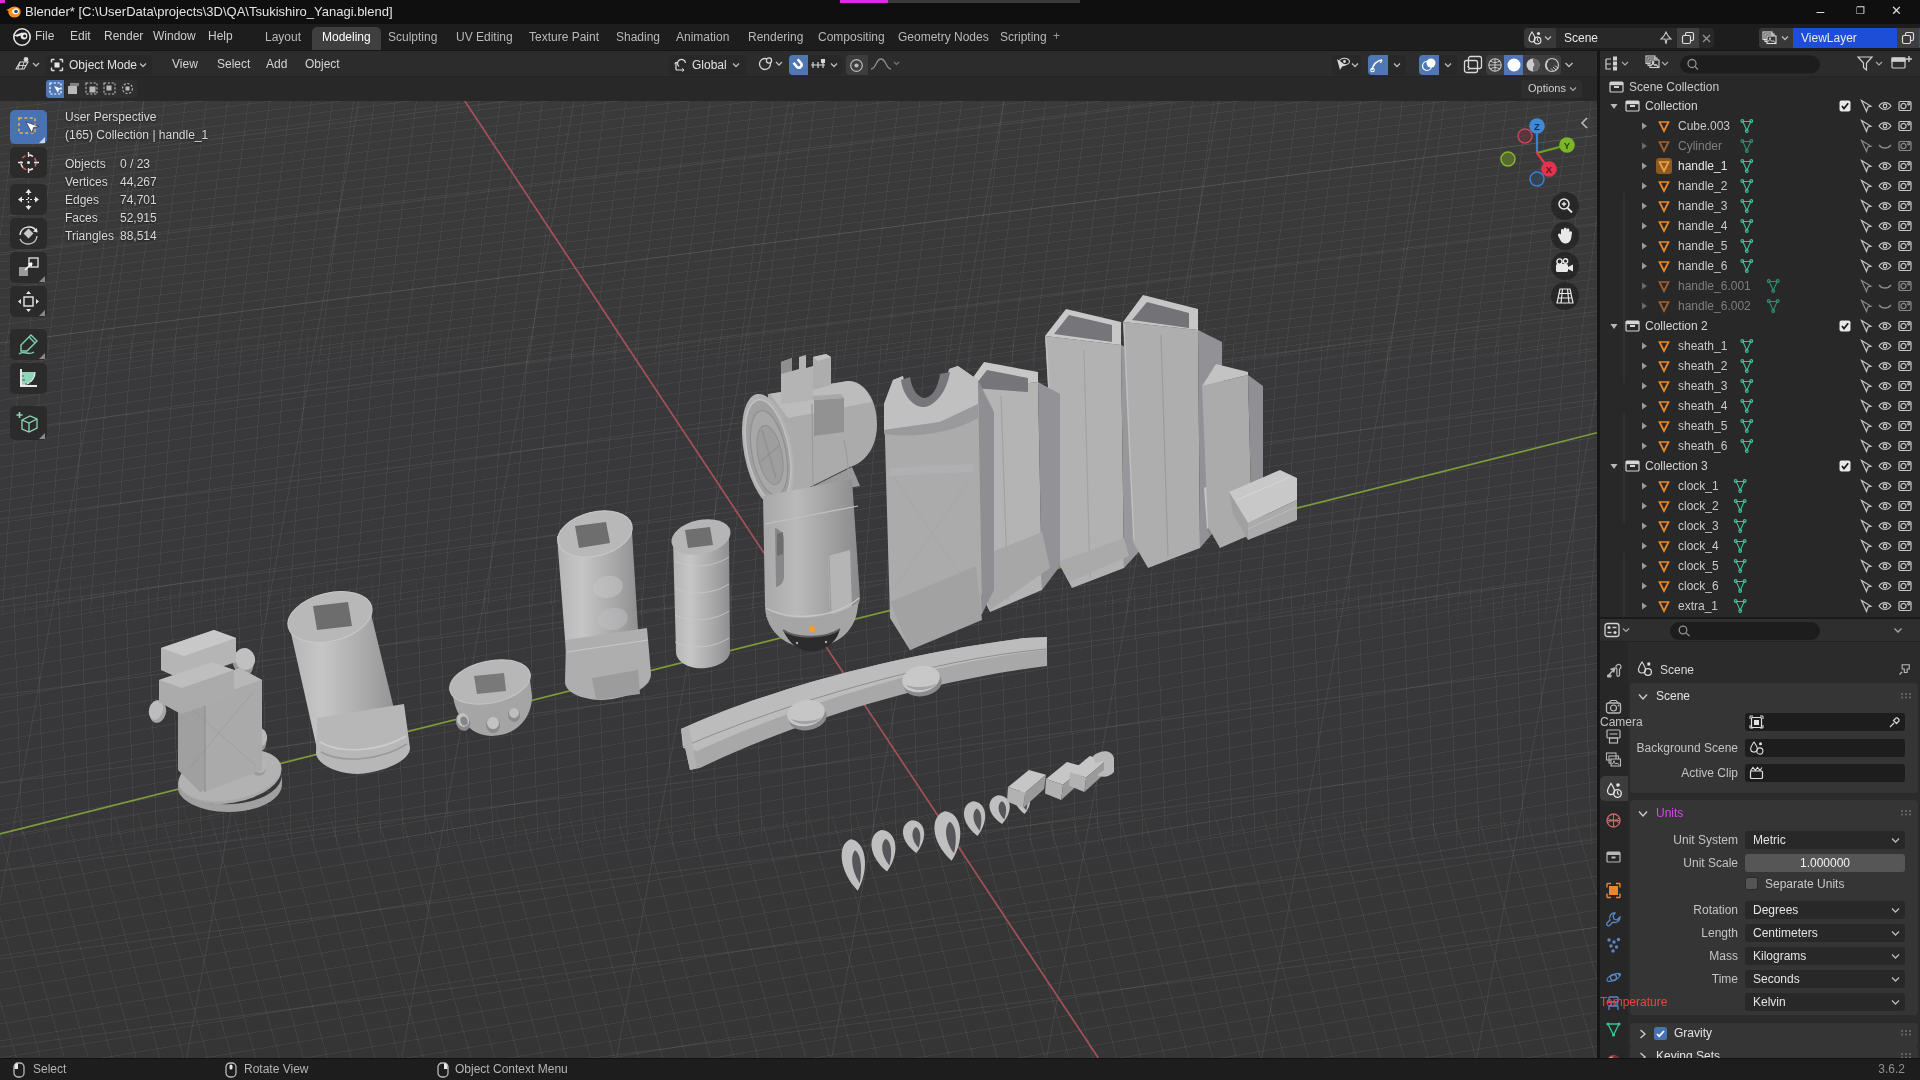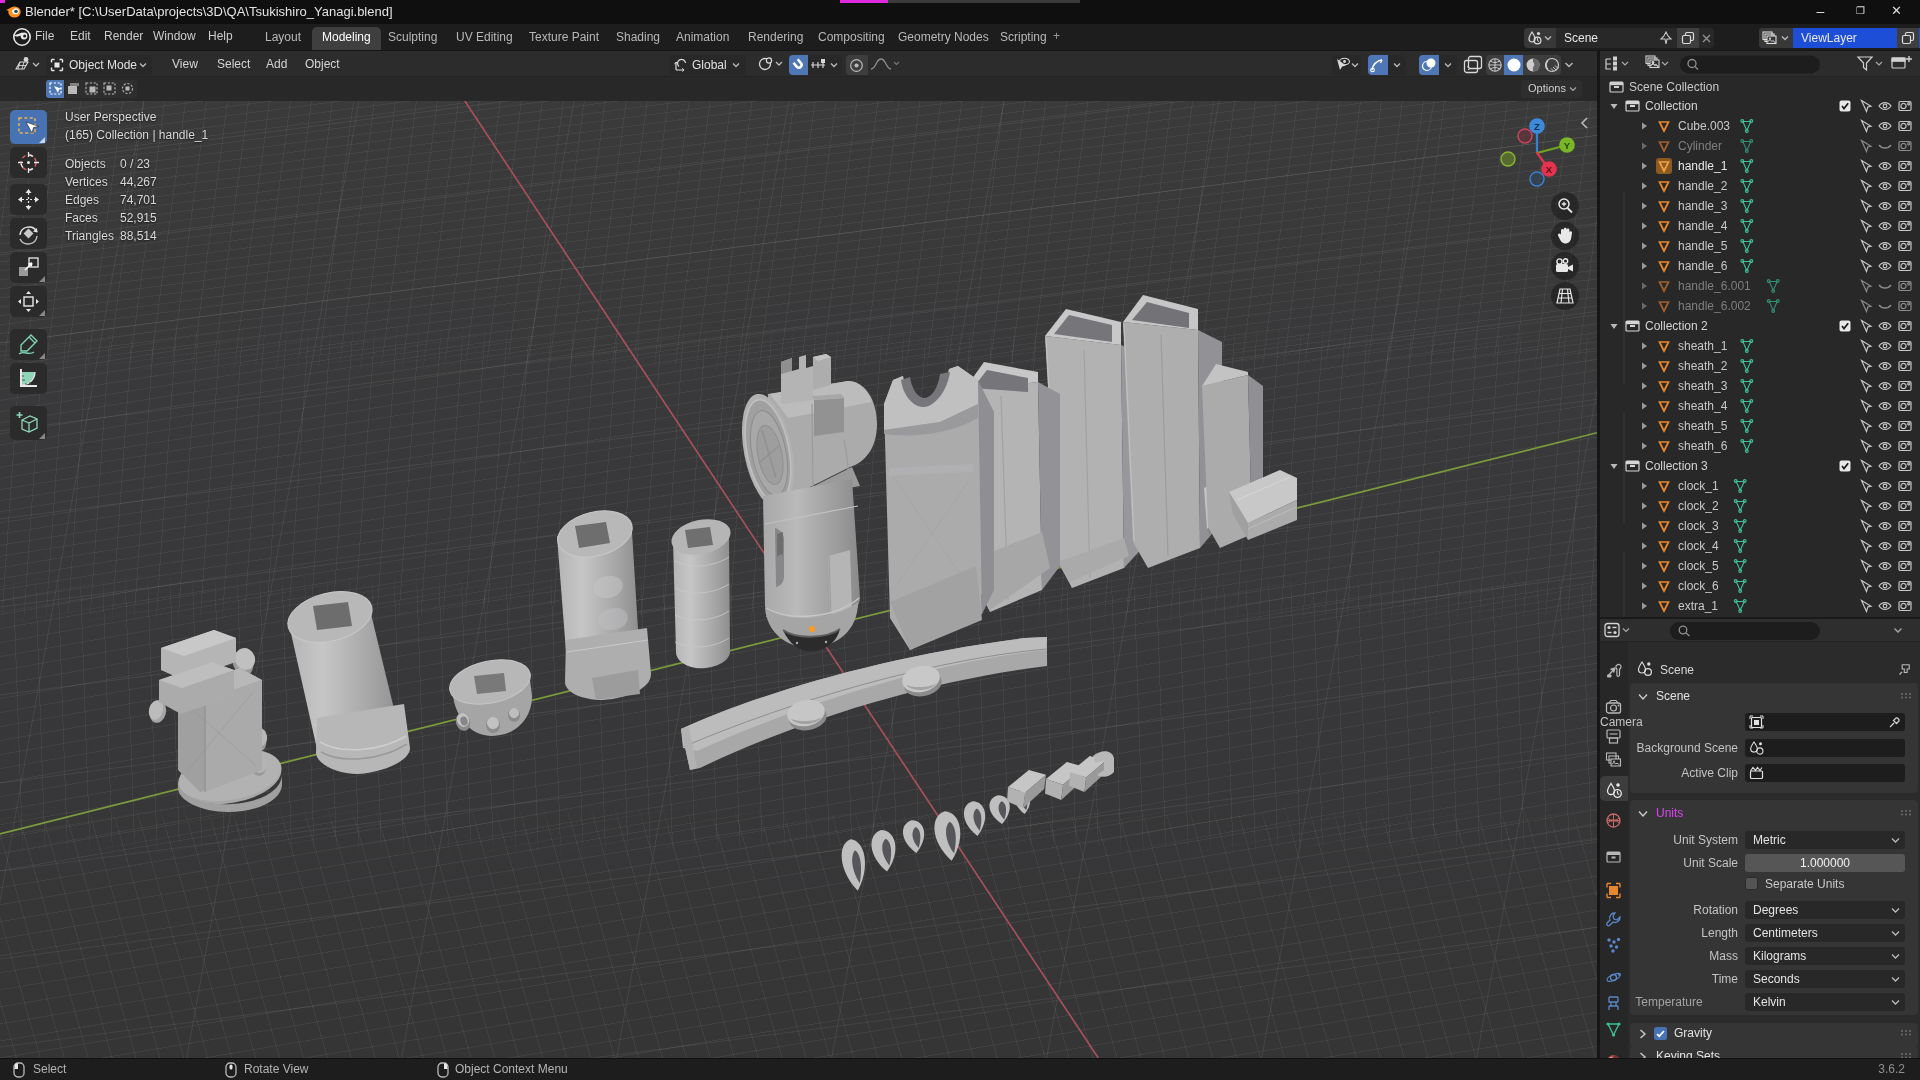--- a/index.html
+++ b/index.html
@@ -1425,21 +1425,21 @@
           <path d="M1,1.5 L4.5,5 L8,1.5" fill="none" stroke="#bbb" stroke-width="1.3"></path>
         </svg>
       </div>
 <div class="abs" style="left:0px;top:353px;width:138px;text-align:right;font-size:12px;color:#c3c3c3">Time</div>
 <div class="abs" style="left:145px;top:351px;width:160px;height:18px;background:#282828;border-radius:3px">
         <span style="position:absolute;left:8px;top:1.5px;font-size:12px;color:#e4e4e4">Seconds</span>
         <svg class="icon" style="left:146px;top:6px" width="9" height="7" viewBox="0 0 9 7">
           <path d="M1,1.5 L4.5,5 L8,1.5" fill="none" stroke="#bbb" stroke-width="1.3"></path>
         </svg>
       </div>
-<div class="abs" style="left:0px;top:376px;width:138px;text-align:center;font-size:12px;color:#a3a3a3">Temperature</div>
+<div class="abs" style="left:0px;top:376px;width:138px;text-align:left;font-size:12px;color:#ef4444">Temperature</div>
 <div class="abs" style="left:145px;top:374px;width:160px;height:18px;background:#282828;border-radius:3px">
         <span style="position:absolute;left:8px;top:1.5px;font-size:12px;color:#e4e4e4">Kelvin</span>
         <svg class="icon" style="left:146px;top:6px" width="9" height="7" viewBox="0 0 9 7">
           <path d="M1,1.5 L4.5,5 L8,1.5" fill="none" stroke="#bbb" stroke-width="1.3"></path>
         </svg>
       </div>
 <div class="abs" style="left:30px;top:404px;width:288px;height:24px;background:#353535;border-radius:4px"></div>
 <svg class="icon" style="left:39px;top:410px" width="8" height="10" viewBox="0 0 8 10">
         <path d="M1.5,1 L6,5 L1.5,9" fill="none" stroke="#ccc" stroke-width="1.4"></path>
       </svg>

